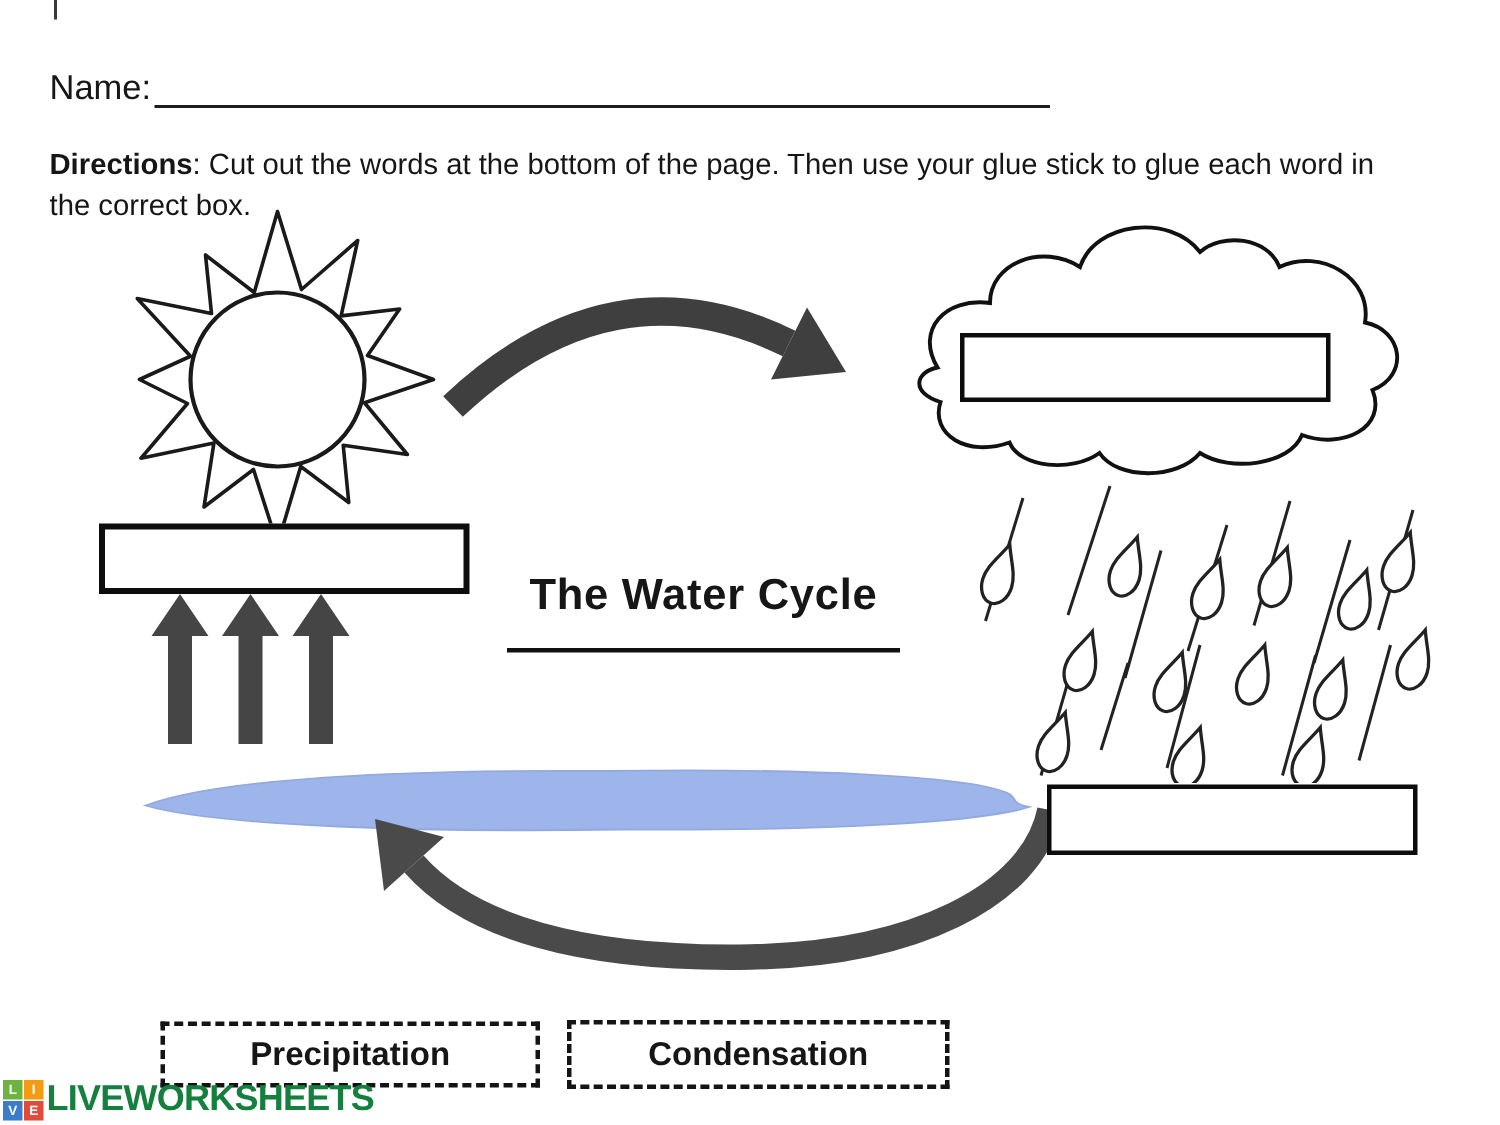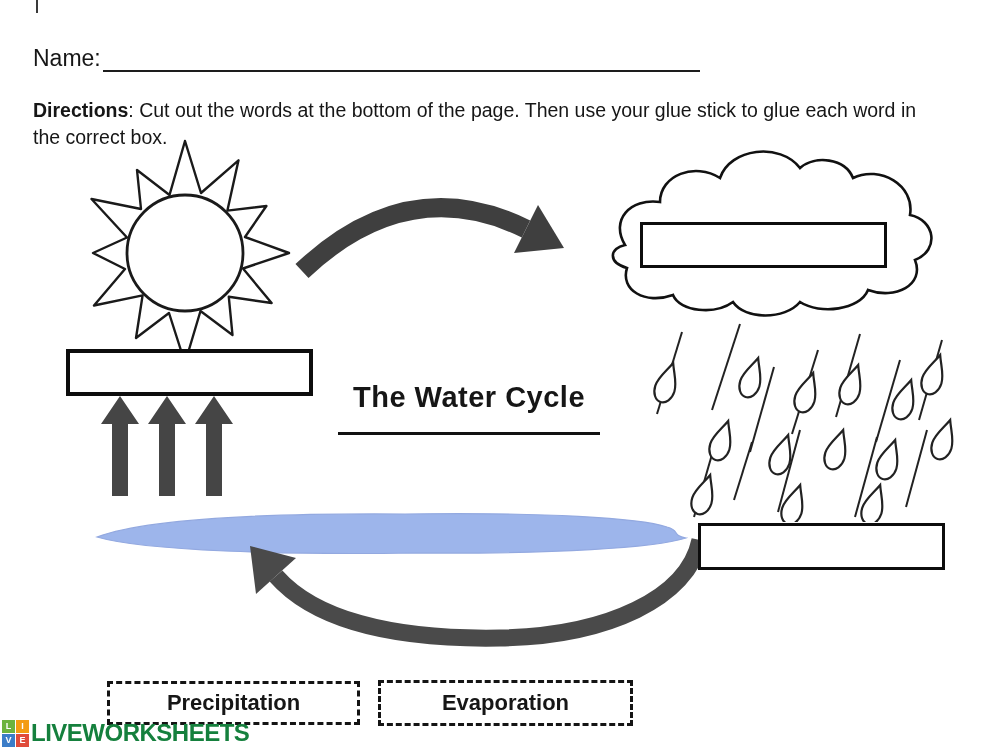--- a/index.html
+++ b/index.html
@@ -143,21 +143,21 @@
     <path d="M 472 2 C 460 60, 380 98, 272 100 C 160 102, 85 80, 48 38" fill="none" stroke="#4a4a4a" stroke-width="17"></path>
     <polygon points="68,20 28,56 22,8" fill="#4a4a4a"></polygon>
   </svg>
 
   <div class="abs answer-box box-water"></div>
 
   <div class="word-box wb-1">
     <span>Precipitation</span>
   </div>
   <div class="word-box wb-2">
-    <span>Evaporation</span>
+    <span>Condensation</span>
   </div>
 
   <div class="abs logo">
     <span class="logo-grid">
       <span class="logo-tile" style="background: rgb(108, 179, 63);">L</span>
       <span class="logo-tile" style="background: rgb(243, 156, 18);">I</span>
       <span class="logo-tile" style="background: rgb(59, 125, 200);">V</span>
       <span class="logo-tile" style="background: rgb(224, 75, 58);">E</span>
     </span>
     <span class="logo-text">LIVEWORKSHEETS</span>

